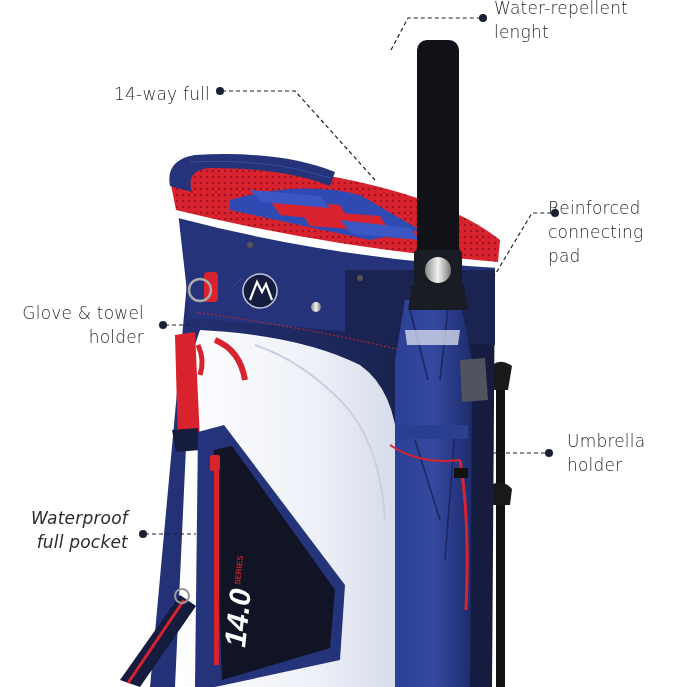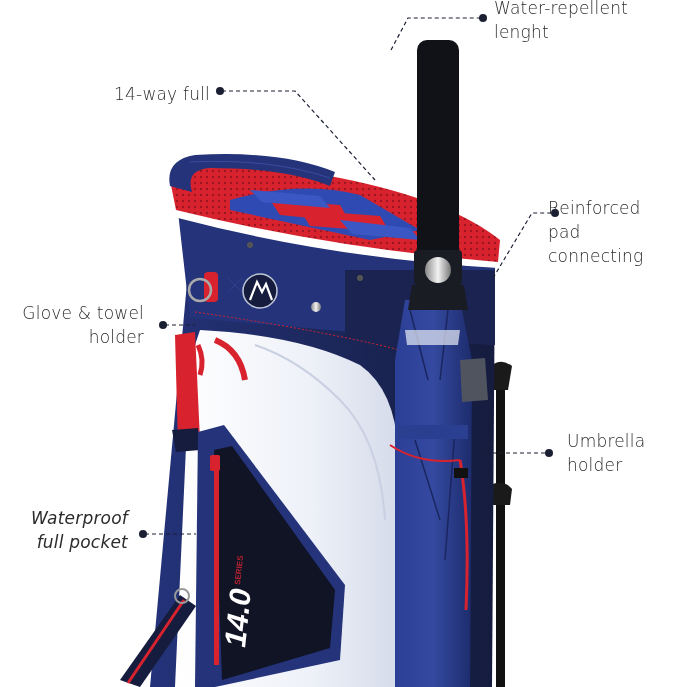--- a/index.html
+++ b/index.html
@@ -150,22 +150,22 @@
     <span>Water-repellent</span>
     <span>lenght</span>
   </div>
 
   <div class="callout right-align" style="right:469px; top:66px;margin-top:16px;">
     <span>14-way full</span>
   </div>
 
   <div class="callout" style="left:548px; top:196px;">
     <span>Reinforced</span>
+    <span>connecting</span>
     <span>pad</span>
-    <span>connecting</span>
   </div>
 
   <div class="callout right-align" style="right:535px; top:301px;">
     <span>Glove &amp; towel</span>
     <span>holder</span>
   </div>
 
   <div class="callout" style="left:567px; top:429px;">
     <span>Umbrella</span>
     <span>holder</span>

